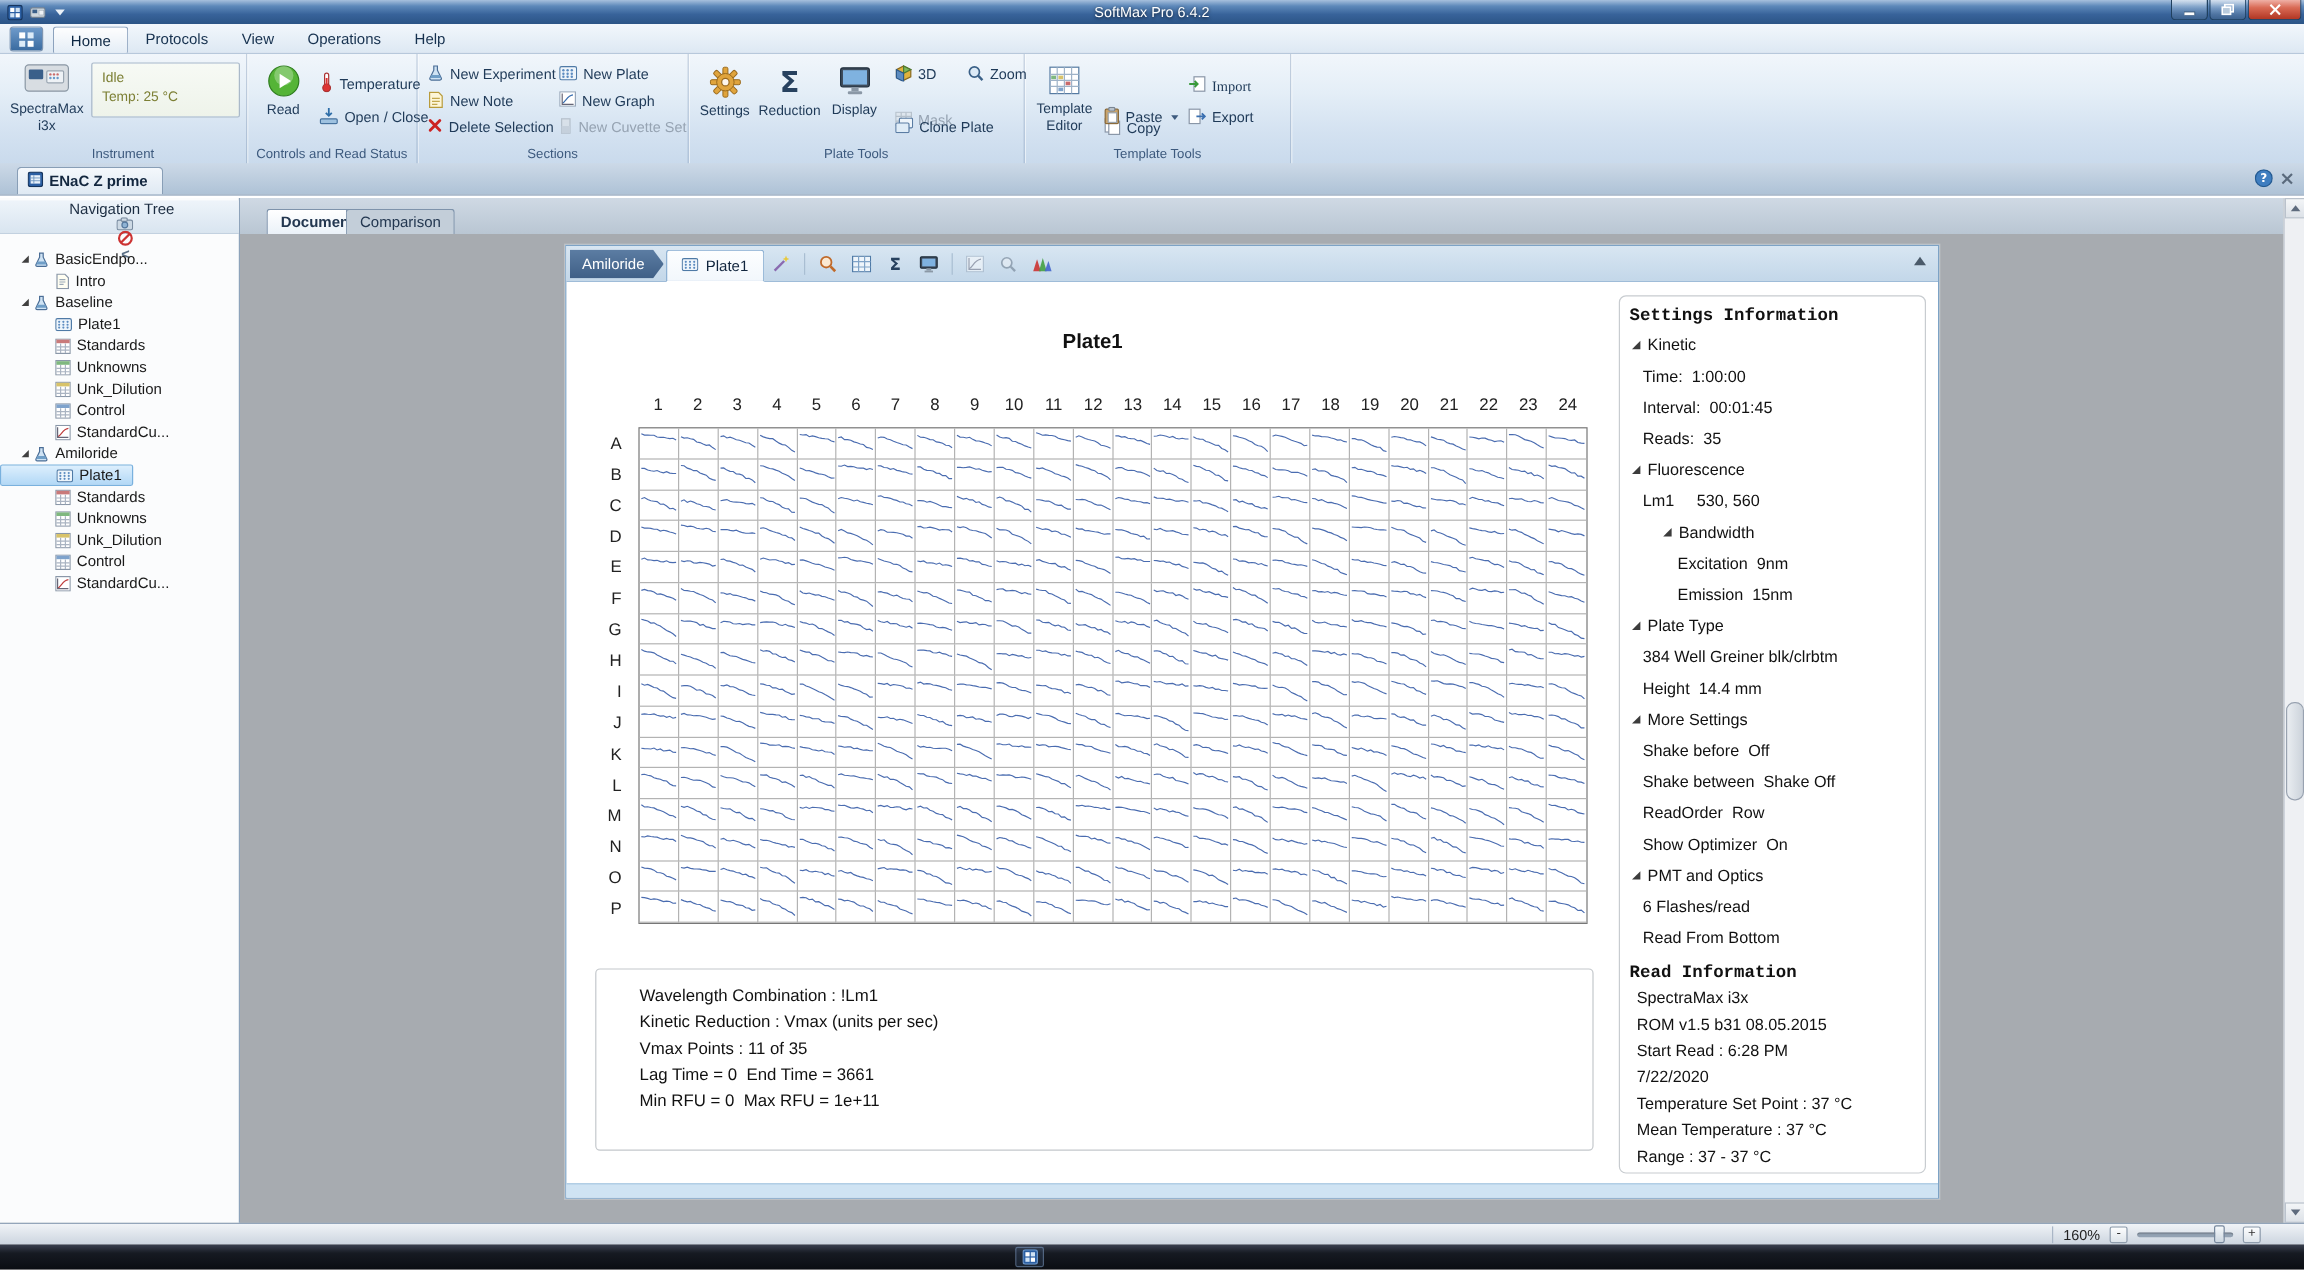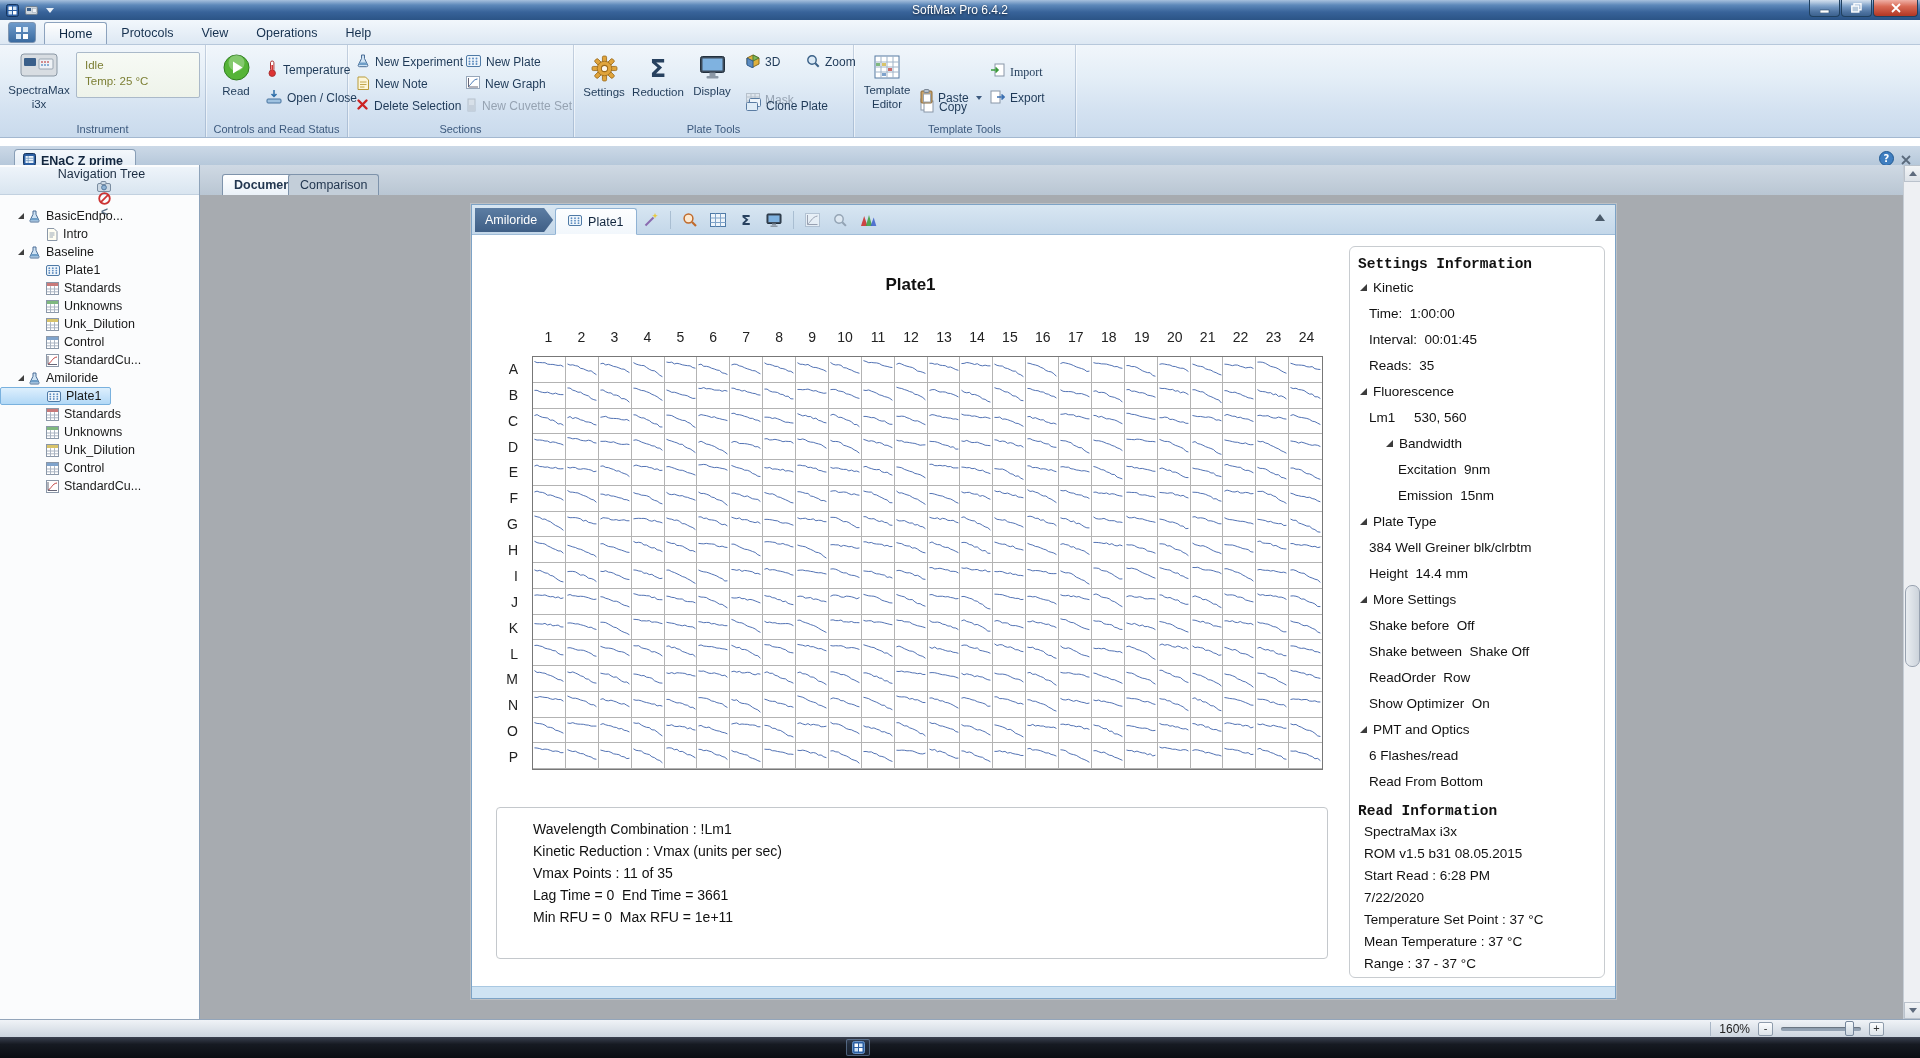--- a/index.html
+++ b/index.html
@@ -43,21 +43,21 @@
 .abs{position:absolute;}
 .rlg{display:flex;flex-direction:column;align-items:center;gap:2px;font-size:11.5px;color:#1f3document права document;color:#1f3a58;}
 .rlg span{font-size:11.5px;color:#1f3a58;line-height:12px;text-align:center;}
 .rsm{display:flex;align-items:center;gap:5px;font-size:12px;color:#1f3a58;height:18px;white-space:nowrap;}
 .rsm.disabled{color:#96a3b2;}
 .status-box{border:1px solid #aab9c9;background:linear-gradient(180deg,#f7faf5,#eef3ea);border-radius:2px;
  font-size:11.5px;color:#7c7f34;padding:4px 8px;line-height:16px;}
 .paste-arrow{width:0;height:0;border-left:3.5px solid transparent;border-right:3.5px solid transparent;border-top:4px solid #3d5a7e;margin-left:2px;}
 
 
-#doctabs{position:absolute;left:0;top:146px;width:100%;height:27px;
+#doctabs{position:absolute;left:0;top:136px;width:100%;height:27px;
  background:linear-gradient(180deg,#ccd9e7,#aec2d6);border-bottom:1px solid #8aa0b8;}
 #doc-tab{position:absolute;left:14px;bottom:0;height:23px;display:flex;align-items:center;gap:5px;padding:0 12px 0 8px;
  background:linear-gradient(180deg,#f4f8fc,#dfe9f3);border:1px solid #889eb6;border-bottom:none;border-radius:4px 4px 0 0;
  font-size:12.5px;color:#12263e;font-weight:bold;}
 #doctab-right{position:absolute;right:8px;top:5px;display:flex;gap:6px;align-items:center;}
 
 
 #content{position:absolute;left:0;top:165px;width:100%;height:854px;background:#a7abb0;}
 #sidebar{position:absolute;left:0;top:0;width:200px;height:100%;background:#fbfcfd;border-right:1px solid #8ea3ba;}
 #nav-header{height:28px;margin-top:2px;background:linear-gradient(180deg,#eef4fa,#d9e5f0);border-bottom:1px solid #c2d1e0;

